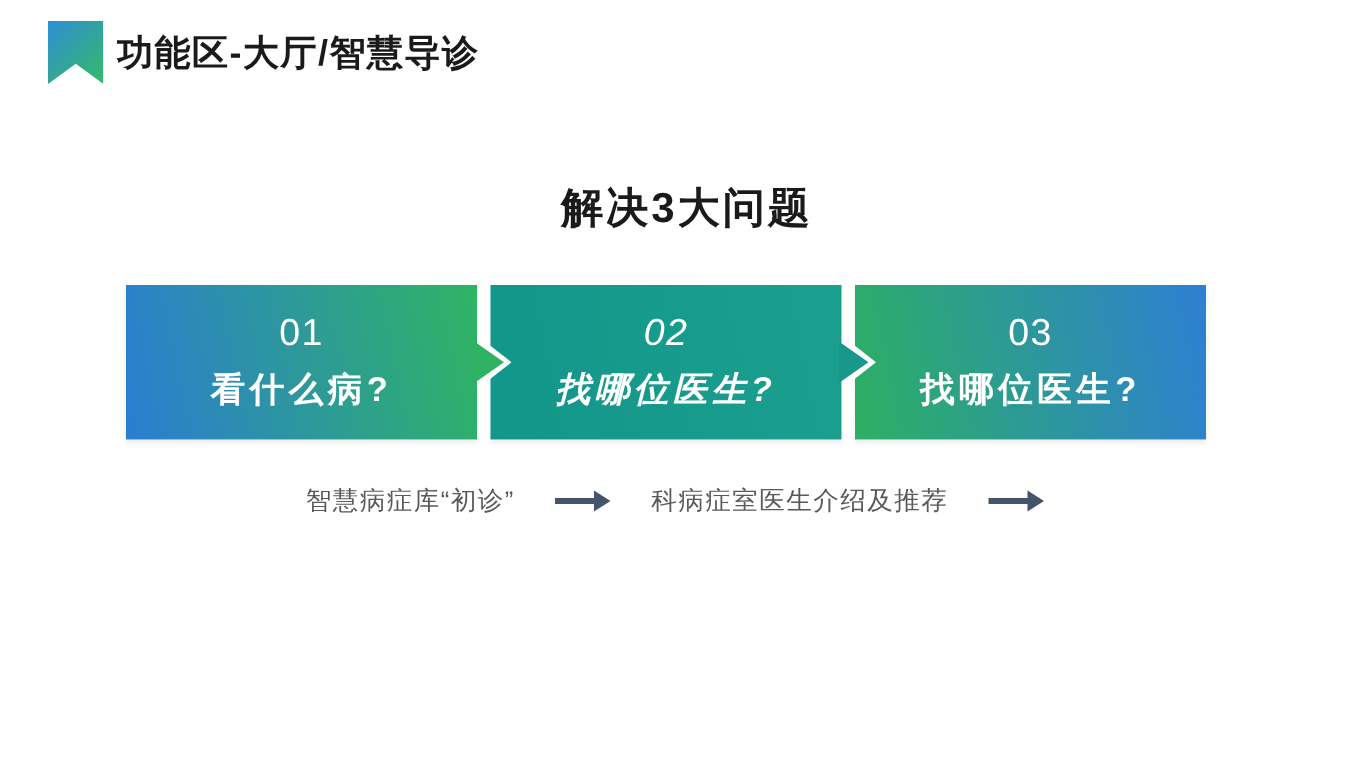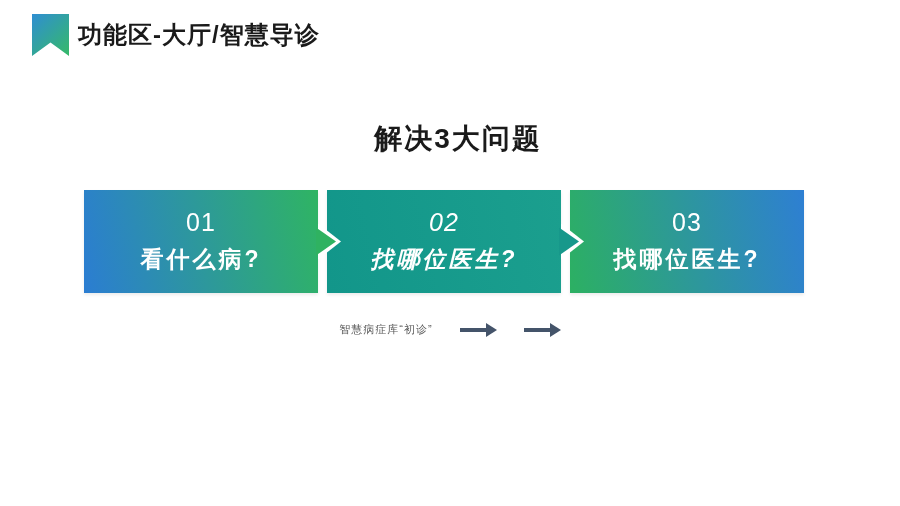--- a/index.html
+++ b/index.html
@@ -60,21 +60,21 @@
     width:20px; height:28px;
     clip-path:polygon(0 0,100% 50%,0 100%); z-index:3;
   }
   .step-1 .arrow-inner { background:#2fb261; }
   .step-2 .arrow-inner { background:#17988b; }
 
   
   .flow {
     position:absolute; top:322px; left:0; width:100%;
     display:flex; justify-content:center; align-items:center; gap:27px;
-    color:#595959; font-size:11px; letter-spacing:1px;
+    color:#595959; font-size:17px; letter-spacing:1px;
   }
   .flow-arrow { position:relative; width:37px; height:14px; flex:0 0 auto; }
   .flow-arrow::before {
     content:""; position:absolute; left:0; top:5px;
     width:27px; height:4px; background:#44546a;
   }
   .flow-arrow::after {
     content:""; position:absolute; right:0; top:0;
     border-left:11px solid #44546a;
     border-top:7px solid transparent;
@@ -112,16 +112,17 @@
     <div class="step step-3">
       <div class="step-number">03</div>
       <div class="step-label">找哪位医生?</div>
     </div>
 
   </div>
 
   <div class="flow">
     <span class="flow-text">智慧病症库“初诊”</span>
     <span class="flow-arrow"></span>
+    <span class="flow-text">科病症室医生介绍及推荐</span>
     <span class="flow-arrow"></span>
   </div>
 
 </div>
 
 </body></html>

